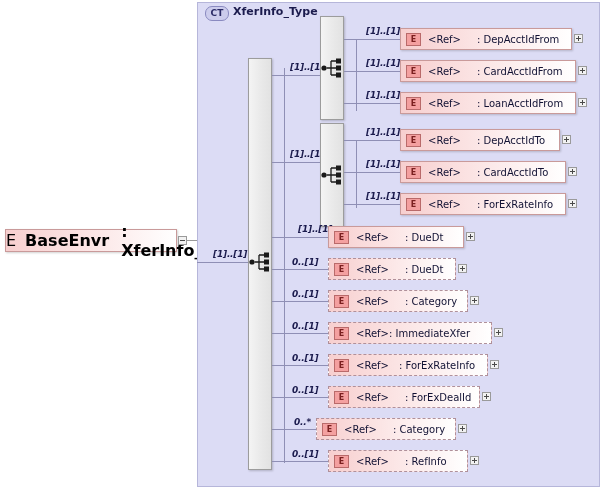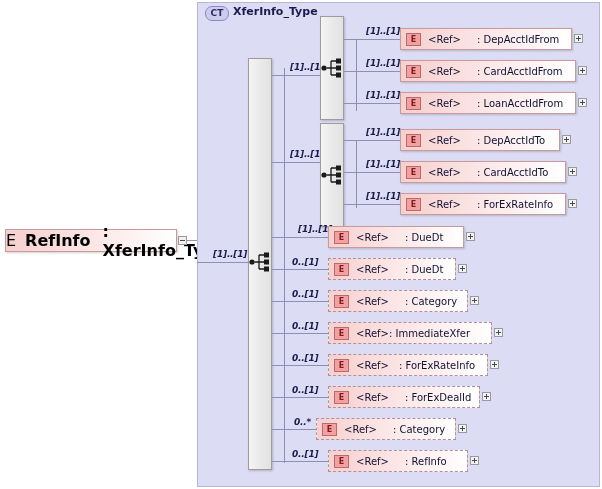--- a/index.html
+++ b/index.html
@@ -162,21 +162,21 @@
     align-items: center;
   }
 </style>
 </head>
 <body>
 
 <div id="canvas">
 
   <div class="root-node">
     <div class="ebadge">E</div>
-    <div class="nm" style="margin-left:9px;font-weight:bold">RefInfo</div>
+    <div class="nm" style="margin-left:9px;font-weight:bold">BaseEnvr</div>
     <div class="nm" style="margin-left:12px;font-weight:bold">: XferInfo_Type</div>
   </div>
   <div class="toggle" style="left:178px; top:236px;"></div>
   <div class="hline-w" style="left:187px; top:240px; width:10px;"></div>
 
   <div class="ct-box"></div>
   <div class="ct-badge">CT</div>
   <div class="ct-title">XferInfo_Type</div>
 
   <div class="card" style="left:213px; top:249px;">[1]..[1]</div>

